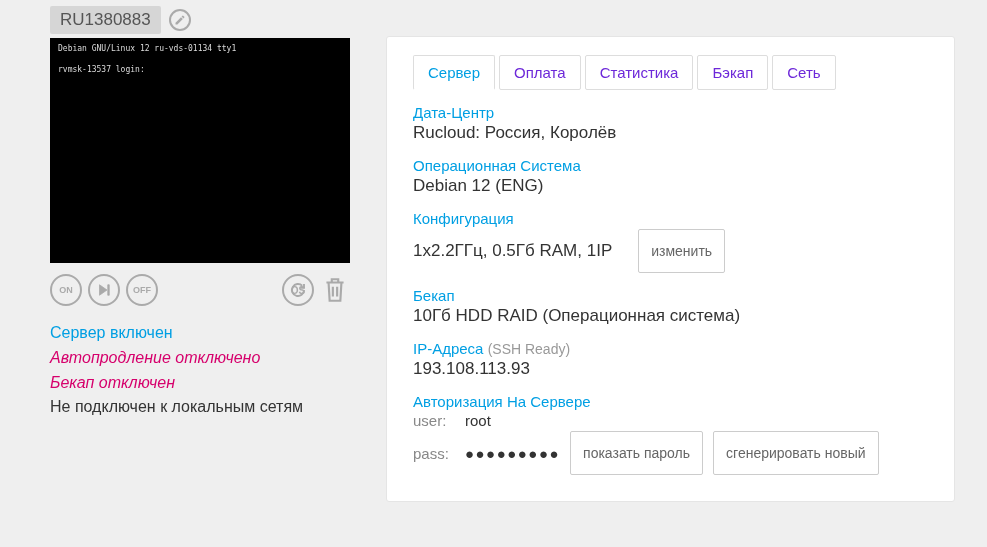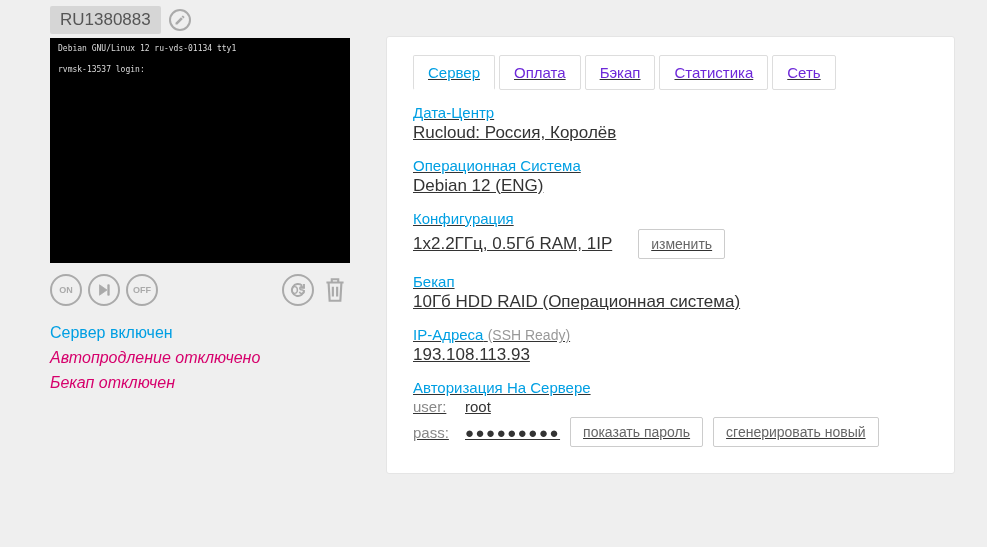--- a/index.html
+++ b/index.html
@@ -74,21 +74,20 @@
   .status-on { color: #009fe3; }
   .status-warn { color: #d6006c; font-style: italic; }
   .status-plain { color: #333; }
 
   .panel {
     background: #fff;
     border: 1px solid #e5e5e5;
     border-radius: 3px;
     margin-top: 30px;
     padding: 18px 26px 26px 26px;
-    text-decoration: underline;
   }
   .tabs { display: flex; gap: 4px; margin-bottom: 8px; }
   .tab {
     border: 1px solid #ddd;
     background: #fff;
     padding: 8px 14px;
     font-size: 15px;
     color: #6d28d9;
     cursor: pointer;
     border-radius: 2px;
@@ -103,21 +102,21 @@
   .section .hdr { color: #009fe3; font-size: 15px; margin-bottom: 2px; }
   .section .hdr .sub { color: #999; font-size: 14px; font-weight: normal; }
   .section .val { color: #333; font-size: 17px; }
   .config-row { display: flex; align-items: center; gap: 26px; }
 
   .btn-outline {
     border: 1px solid #ccc;
     background: #fff;
     color: #666;
     font-size: 14px;
-    padding: 6px 12px;
+    padding: 13px 12px;
     cursor: pointer;
     border-radius: 2px;
   }
 
   .auth-row { display: flex; align-items: center; gap: 10px; font-size: 15px; margin-top: 2px; }
   .auth-row .lbl { color: #888; width: 42px; }
   .auth-row .v { color: #333; }
   .dots { letter-spacing: 1.5px; color: #333; }
 </style>
 </head>
@@ -159,30 +158,31 @@
           <path d="M4 7h16 M9 7V4h6v3 M6 7l1 17h10l1-17"></path>
           <path d="M10 11v9 M14 11v9"></path>
         </svg>
       </span>
     </div>
 
     <div class="status-list">
       <div class="status-on">Сервер включен</div>
       <div class="status-warn">Автопродление отключено</div>
       <div class="status-warn">Бекап отключен</div>
+      <div class="status-plain">Не подключен к локальным сетям</div>
     </div>
   </div>
 
   <div class="right">
     <div class="panel">
       <div class="tabs">
         <div class="tab active">Сервер</div>
         <div class="tab">Оплата</div>
+        <div class="tab">Статистика</div>
         <div class="tab">Бэкап</div>
-        <div class="tab">Статистика</div>
         <div class="tab">Сеть</div>
       </div>
 
       <div class="section">
         <div class="hdr">Дата-Центр</div>
         <div class="val">Rucloud: Россия, Королёв</div>
       </div>
 
       <div class="section">
         <div class="hdr">Операционная Система</div>

